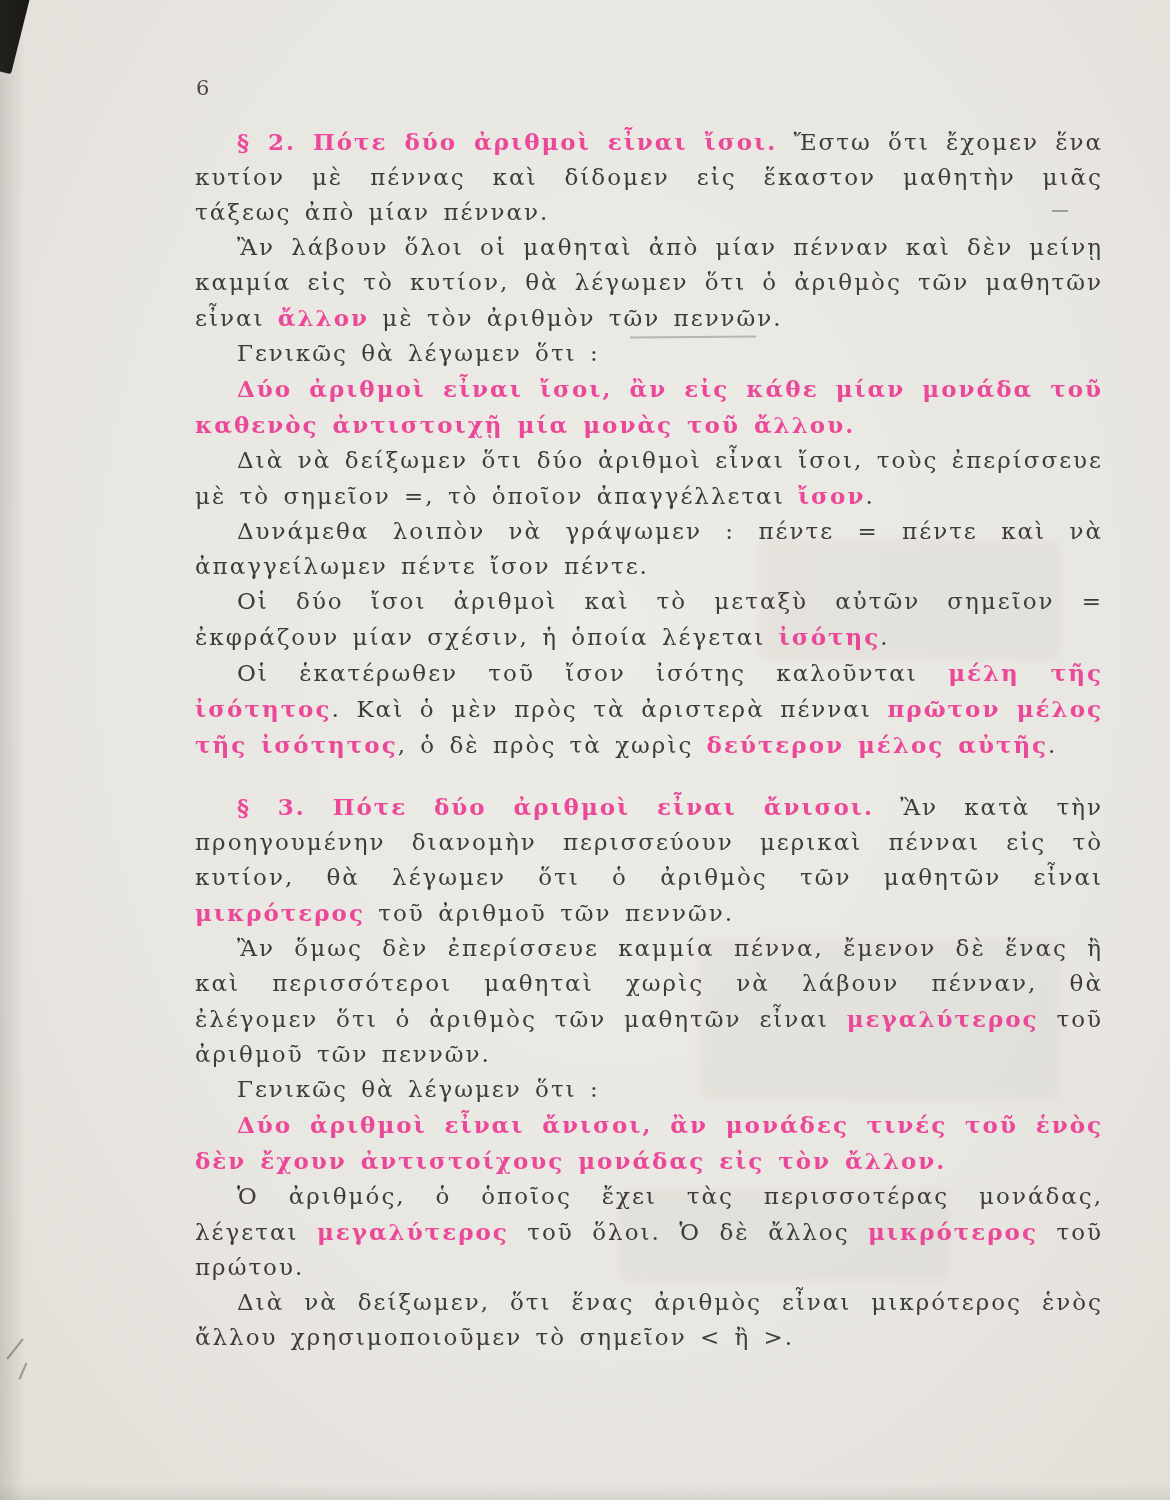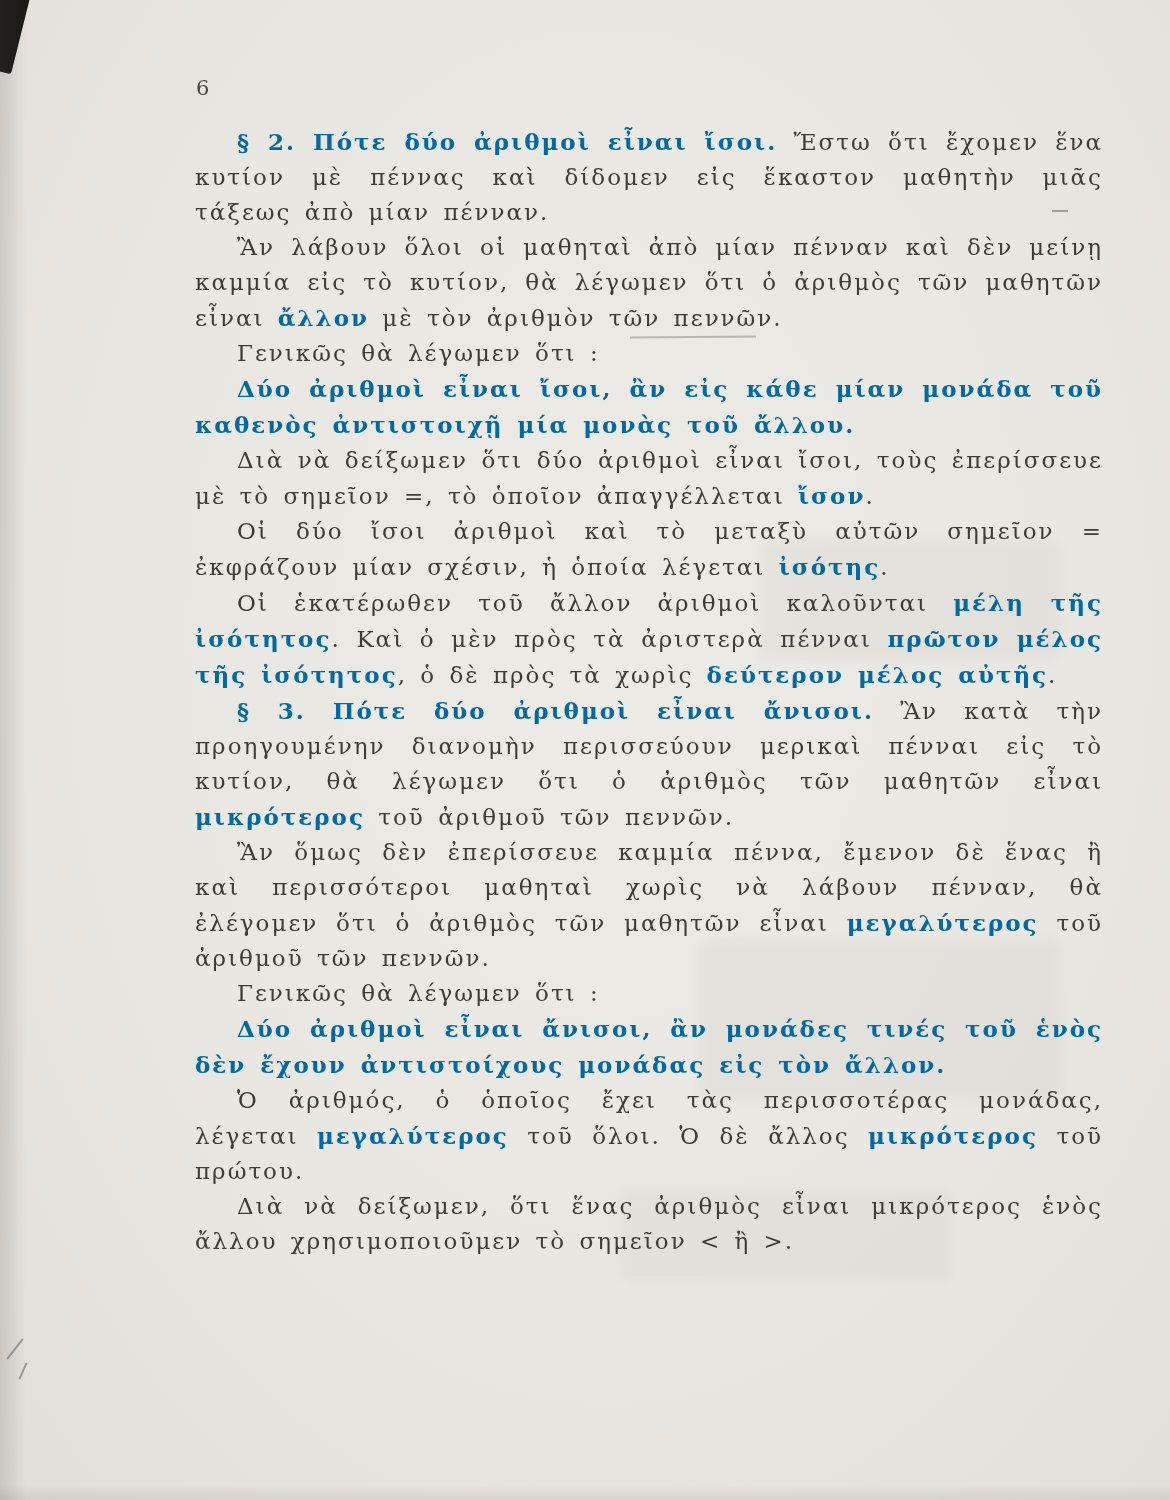--- a/index.html
+++ b/index.html
@@ -59,22 +59,22 @@
   }
   .text-block {
     position: absolute; left: 195px; top: 124px; width: 908px;
     color: #3e3c37;
     font-size: 23px; line-height: 35px;
     letter-spacing: 2px; word-spacing: 4px;
     text-align: justify;
   }
   .para { margin: 0; }
   .para.indent { text-indent: 42px; }
-  .para.gap-before { }
-  .b { font-weight: bold; color: #0369a1; }
+  .para.gap-before { margin-top: 26px; }
+  .b { font-weight: bold; color: #ec4899; }
 </style>
 </head>
 <body>
 
 <div class="page">
   <div class="smudge smudge-1"></div>
   <div class="smudge smudge-2"></div>
   <div class="smudge smudge-3"></div>
 
   <div class="corner-mark"></div>
@@ -82,22 +82,23 @@
   <div class="edge-bottom"></div>
 
   <div class="page-number">6</div>
 
   <div class="text-block">
       <p class="para indent"><span class="b">§ 2. Πότε δύο ἀριθμοὶ εἶναι ἴσοι.</span><span class=""> Ἔστω ὅτι ἔχομεν ἕνα κυτίον μὲ πέννας καὶ δίδομεν εἰς ἕκαστον μαθητὴν μιᾶς τάξεως ἀπὸ μίαν πένναν.</span></p>
       <p class="para indent"><span class="">Ἂν λάβουν ὅλοι οἱ μαθηταὶ ἀπὸ μίαν πένναν καὶ δὲν μείνῃ καμμία εἰς τὸ κυτίον, θὰ λέγωμεν ὅτι ὁ ἀριθμὸς τῶν μαθητῶν εἶναι </span><span class="b">ἄλλον</span><span class=""> μὲ τὸν ἀριθμὸν τῶν πεννῶν.</span></p>
       <p class="para indent"><span class="">Γενικῶς θὰ λέγωμεν ὅτι :</span></p>
       <p class="para indent"><span class="b">Δύο ἀριθμοὶ εἶναι ἴσοι, ἂν εἰς κάθε μίαν μονάδα τοῦ καθενὸς ἀντιστοιχῇ μία μονὰς τοῦ ἄλλου.</span></p>
       <p class="para indent"><span class="">Διὰ νὰ δείξωμεν ὅτι δύο ἀριθμοὶ εἶναι ἴσοι, τοὺς ἐπερίσσευε μὲ τὸ σημεῖον =, τὸ ὁποῖον ἀπαγγέλλεται </span><span class="b">ἴσον</span><span class="">.</span></p>
+      <p class="para indent"><span class="">Δυνάμεθα λοιπὸν νὰ γράψωμεν :  πέντε = πέντε καὶ νὰ ἀπαγγείλωμεν πέντε ἴσον πέντε.</span></p>
       <p class="para indent"><span class="">Οἱ δύο ἴσοι ἀριθμοὶ καὶ τὸ μεταξὺ αὐτῶν σημεῖον = ἐκφράζουν μίαν σχέσιν, ἡ ὁποία λέγεται </span><span class="b">ἰσότης</span><span class="">.</span></p>
-      <p class="para indent"><span class="">Οἱ ἑκατέρωθεν τοῦ ἄλλον ἀριθμοὶ καλοῦνται </span><span class="b">μέλη τῆς ἰσότητος</span><span class="">. Καὶ ὁ μὲν πρὸς τὰ ἀριστερὰ πένναι </span><span class="b">πρῶτον μέλος τῆς ἰσότητος</span><span class="">, ὁ δὲ πρὸς τὰ χωρὶς </span><span class="b">δεύτερον μέλος αὐτῆς</span><span class="">.</span></p>
+      <p class="para indent"><span class="">Οἱ ἑκατέρωθεν τοῦ ἴσον ἰσότης καλοῦνται </span><span class="b">μέλη τῆς ἰσότητος</span><span class="">. Καὶ ὁ μὲν πρὸς τὰ ἀριστερὰ πένναι </span><span class="b">πρῶτον μέλος τῆς ἰσότητος</span><span class="">, ὁ δὲ πρὸς τὰ χωρὶς </span><span class="b">δεύτερον μέλος αὐτῆς</span><span class="">.</span></p>
       <p class="para indent gap-before"><span class="b">§ 3. Πότε δύο ἀριθμοὶ εἶναι ἄνισοι.</span><span class=""> Ἂν κατὰ τὴν προηγουμένην διανομὴν περισσεύουν μερικαὶ πένναι εἰς τὸ κυτίον, θὰ λέγωμεν ὅτι ὁ ἀριθμὸς τῶν μαθητῶν εἶναι </span><span class="b">μικρότερος</span><span class=""> τοῦ ἀριθμοῦ τῶν πεννῶν.</span></p>
       <p class="para indent"><span class="">Ἂν ὅμως δὲν ἐπερίσσευε καμμία πέννα, ἔμενον δὲ ἕνας ἢ καὶ περισσότεροι μαθηταὶ χωρὶς νὰ λάβουν πένναν, θὰ ἐλέγομεν ὅτι ὁ ἀριθμὸς τῶν μαθητῶν εἶναι </span><span class="b">μεγαλύτερος</span><span class=""> τοῦ ἀριθμοῦ τῶν πεννῶν.</span></p>
       <p class="para indent"><span class="">Γενικῶς θὰ λέγωμεν ὅτι :</span></p>
       <p class="para indent"><span class="b">Δύο ἀριθμοὶ εἶναι ἄνισοι, ἂν μονάδες τινές τοῦ ἑνὸς δὲν ἔχουν ἀντιστοίχους μονάδας εἰς τὸν ἄλλον.</span></p>
       <p class="para indent"><span class="">Ὁ ἀριθμός, ὁ ὁποῖος ἔχει τὰς περισσοτέρας μονάδας, λέγεται </span><span class="b">μεγαλύτερος</span><span class=""> τοῦ ὅλοι. Ὁ δὲ ἄλλος </span><span class="b">μικρότερος</span><span class=""> τοῦ πρώτου.</span></p>
       <p class="para indent"><span class="">Διὰ νὰ δείξωμεν, ὅτι ἕνας ἀριθμὸς εἶναι μικρότερος ἑνὸς ἄλλου χρησιμοποιοῦμεν τὸ σημεῖον &lt; ἢ &gt;.</span></p>
     </div>
 
   <div class="separator"></div>
   <div class="dash-artifact"></div>

